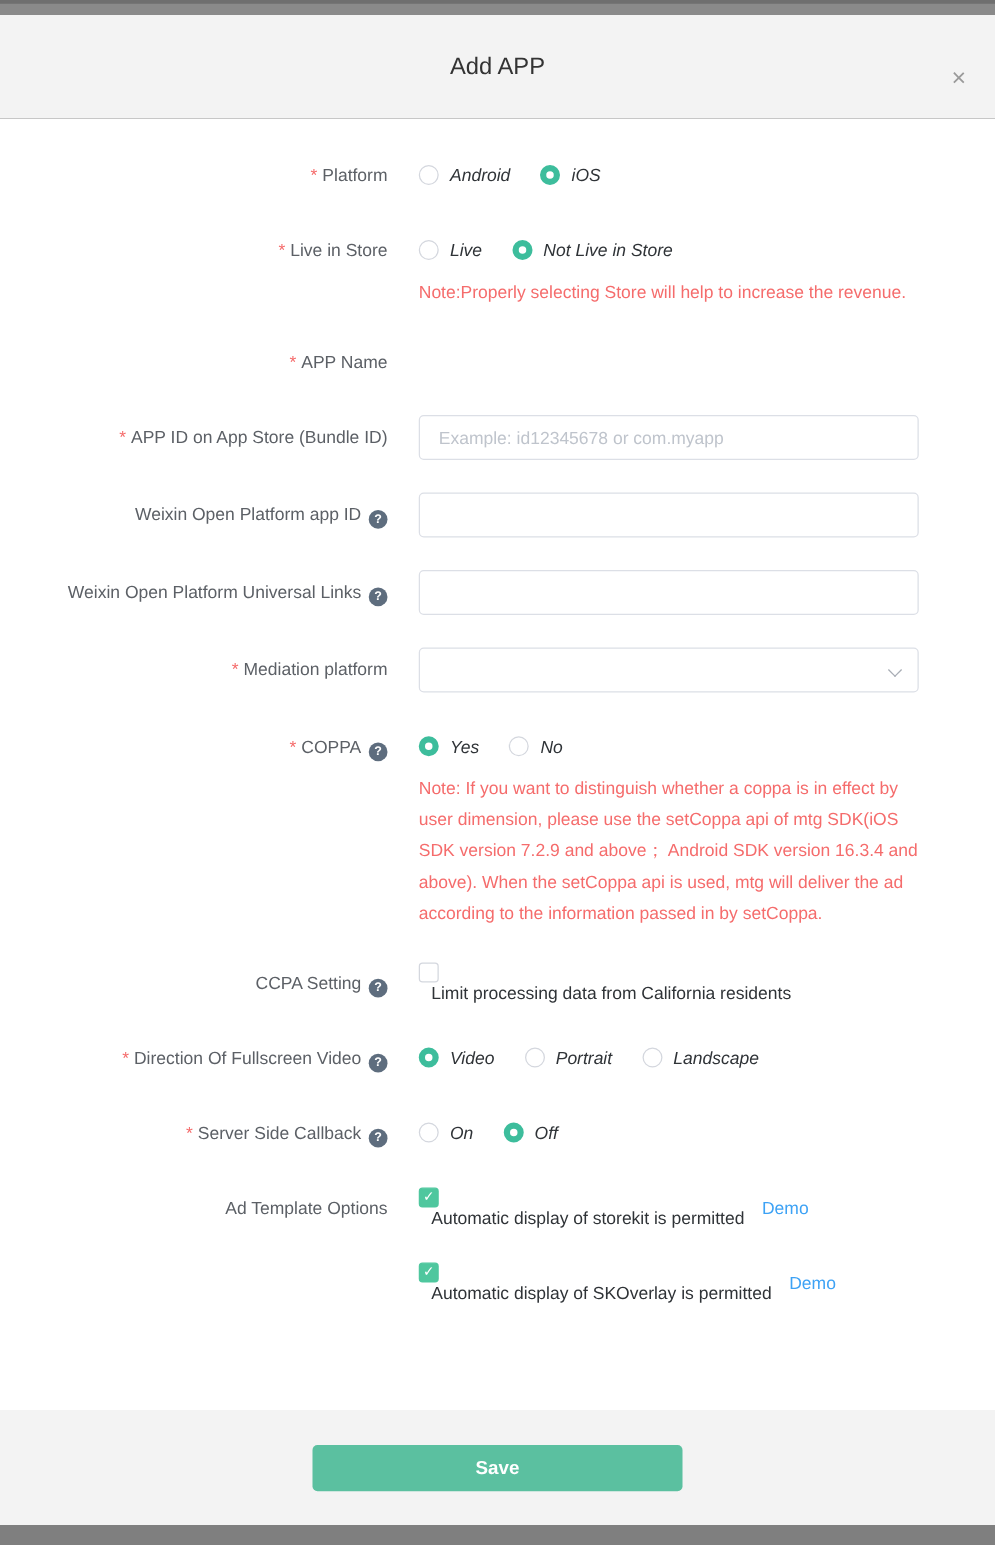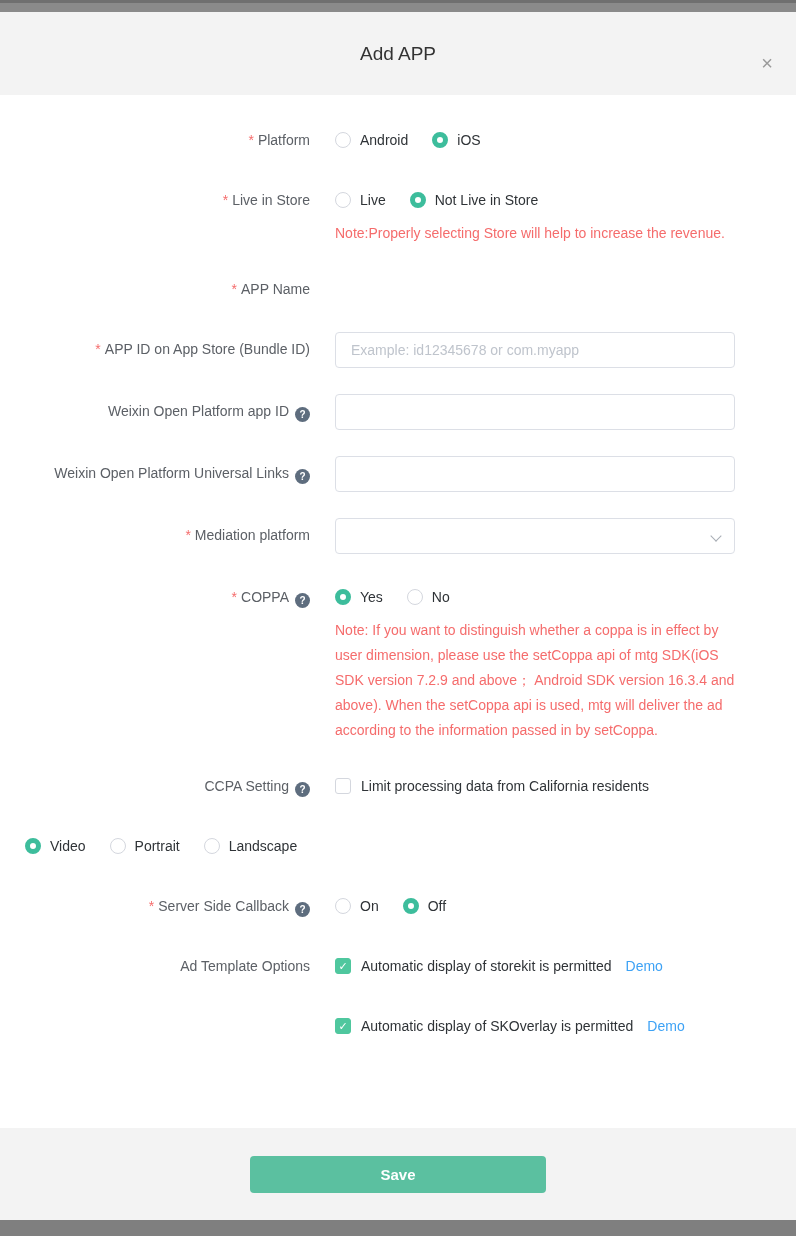--- a/index.html
+++ b/index.html
@@ -25,23 +25,23 @@
 
   .text-input { width:400px; height:36px; border:1px solid #dcdfe6; border-radius:4px; padding:0 15px; font-size:14px; color:#333; outline:none; font-family:inherit; background:#fff; }
   .text-input::placeholder { color:#bfc4cc; }
 
   .select-box { position:relative; width:400px; height:36px; border:1px solid #dcdfe6; border-radius:4px; background:#fff; cursor:pointer; }
   .chevron { position:absolute; right:14px; top:13px; width:8px; height:8px; border-right:1.5px solid #a8adb5; border-bottom:1.5px solid #a8adb5; transform:rotate(45deg); }
 
   .radio { display:flex; align-items:center; margin-right:24px; cursor:pointer; }
   .rdot { width:16px; height:16px; border-radius:50%; background:#fff; border:1px solid #d4d7de; flex:none; }
   .rdot.on { border:5px solid #3dbd9c; }
-  .radio .txt { margin-left:9px; color:#2f3337; }
-
-  .cbox { display:flex; cursor:pointer; }
+  .radio .txt { margin-left:9px; color:#2f3337;font-style:italic; }
+
+  .cbox { display:flex; cursor:pointer;flex-direction:column; }
   .cb { width:16px; height:16px; border-radius:3px; border:1px solid #d4d7de; background:#fff; flex:none; color:transparent; font-size:11px; font-weight:bold; line-height:15px; text-align:center; }
   .cb.on { background:#4fc79e; border-color:#4fc79e; color:#fff; }
   .cbox .txt { margin-left:10px; color:#2f3337; }
 
   .note { color:#f56c6c; line-height:25px; margin-top:4px; width:400px; }
 
   .link { color:#3da2f5; margin-left:14px; cursor:pointer; }
 
   .modal-footer { height:92px; background:#f3f3f3; flex:none; display:flex; align-items:center; justify-content:center; }
   .save-btn { width:296px; height:37px; background:#5bc0a0; border:none; border-radius:4px; color:#fff; font-size:15px; font-weight:bold; font-family:inherit; cursor:pointer; }
@@ -152,20 +152,21 @@
         <div class="control-line">
           <label class="cbox">
               <span class="cb"></span>
               <span class="txt">Limit processing data from California residents</span>
             </label>
         </div>
       </div>
     </div>
 
     <div class="row">
+      <div class="label-col"><span class="req">*</span><span>Direction Of Fullscreen Video</span><span class="help">?</span></div>
       <div class="control-col">
         <div class="control-line">
           <label class="radio">
               <span class="rdot on"></span>
               <span class="txt">Video</span>
             </label>
           <label class="radio">
               <span class="rdot"></span>
               <span class="txt">Portrait</span>
             </label>

